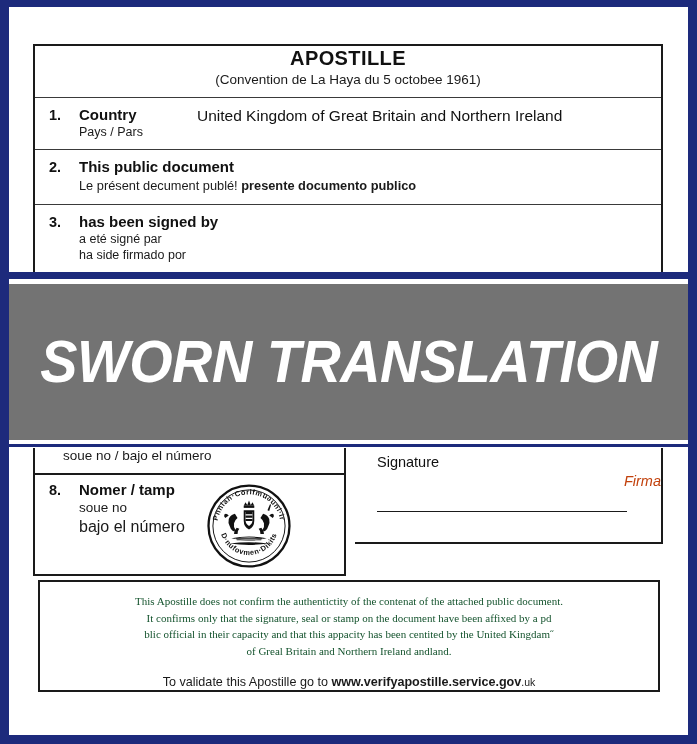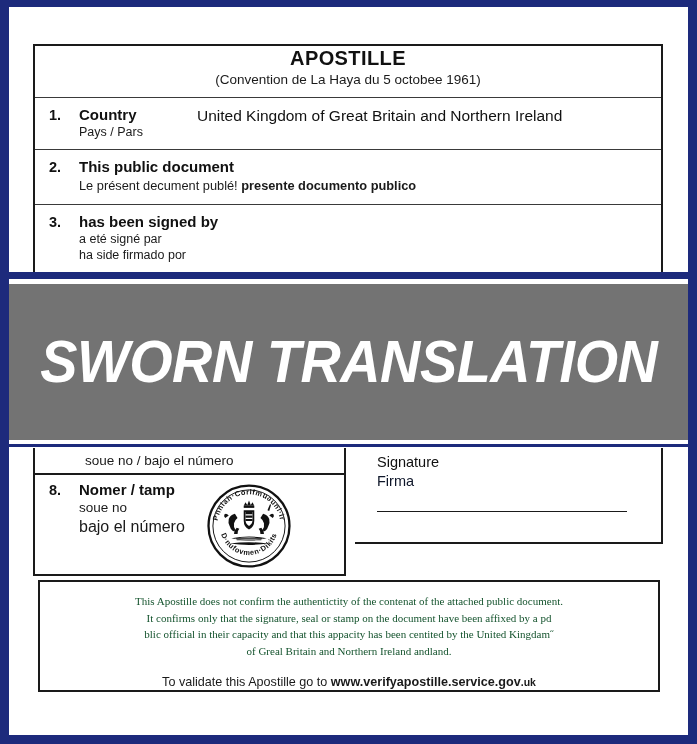--- a/index.html
+++ b/index.html
@@ -186,22 +186,22 @@
     border-left: 2px solid #1a1a1a;
     border-right: 2px solid #1a1a1a;
     border-bottom: 2px solid #1a1a1a;
     box-sizing: border-box;
   }
   .tb-left-row7 {
     height: 27px;
     border-bottom: 2px solid #1a1a1a;
     box-sizing: border-box;
     display: flex;
-    align-items: center;
-    padding-left: 50px;
+    align-items: flex-start;
+    padding-left: 28px;
   }
   .tb-left-row7 .sub-text {
     font-size: 13.5px;
     color: #1a1a1a;
   }
   .tb-left-row8 {
     position: relative;
     height: 99px;
     display: flex;
     padding: 6px 6px 0 14px;
@@ -216,22 +216,24 @@
     box-sizing: border-box;
     padding: 5px 0 0 22px;
   }
   .sig-label {
     font-size: 14.5px;
     color: #111;
     line-height: 1.3;
   }
   .sig-label-it {
     font-size: 14.5px;
-    color: #0f172a;
+    font-style: italic;
+    color: #c2410c;
     line-height: 1.3;
+    text-align: right;
   }
   .sig-line {
     position: absolute;
     left: 22px;
     bottom: 30px;
     width: 250px;
     height: 0;
     border-top: 1.6px solid #1a1a1a;
   }
 
@@ -264,21 +266,21 @@
     white-space: nowrap;
     font-family: Liberation Serif, serif;
   }
   .footer-validate {
     font-size: 12.6px;
     color: #1a1a1a;
     margin-top: 15px;
     white-space: nowrap;
   }
   .footer-validate b { font-weight: bold; }
-  .footer-validate .tld { font-size: 10.5px; font-weight: bold; }
+  .footer-validate .tld { font-size: 10.5px; font-weight: normal; }
 </style>
 </head>
 <body>
 
 <div class="page">
 
   <div class="frame-top"></div>
   <div class="frame-left"></div>
   <div class="frame-right"></div>
   <div class="frame-bottom"></div>

